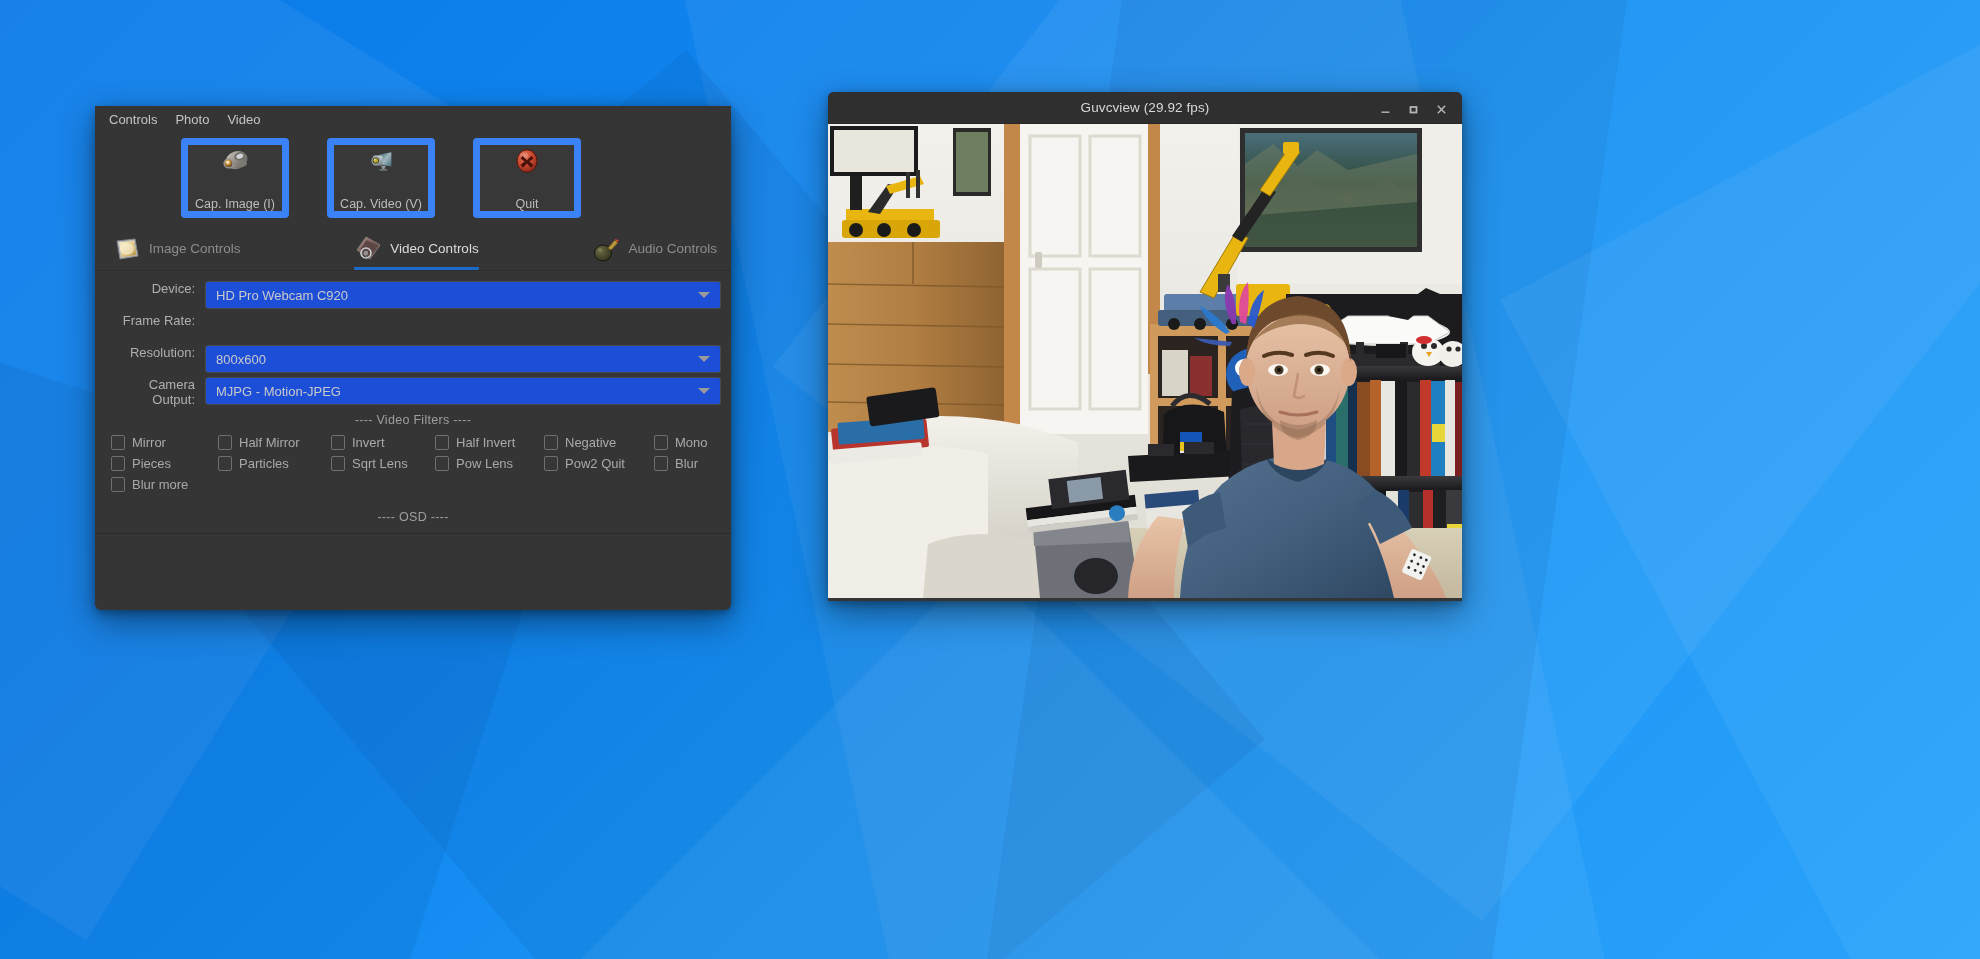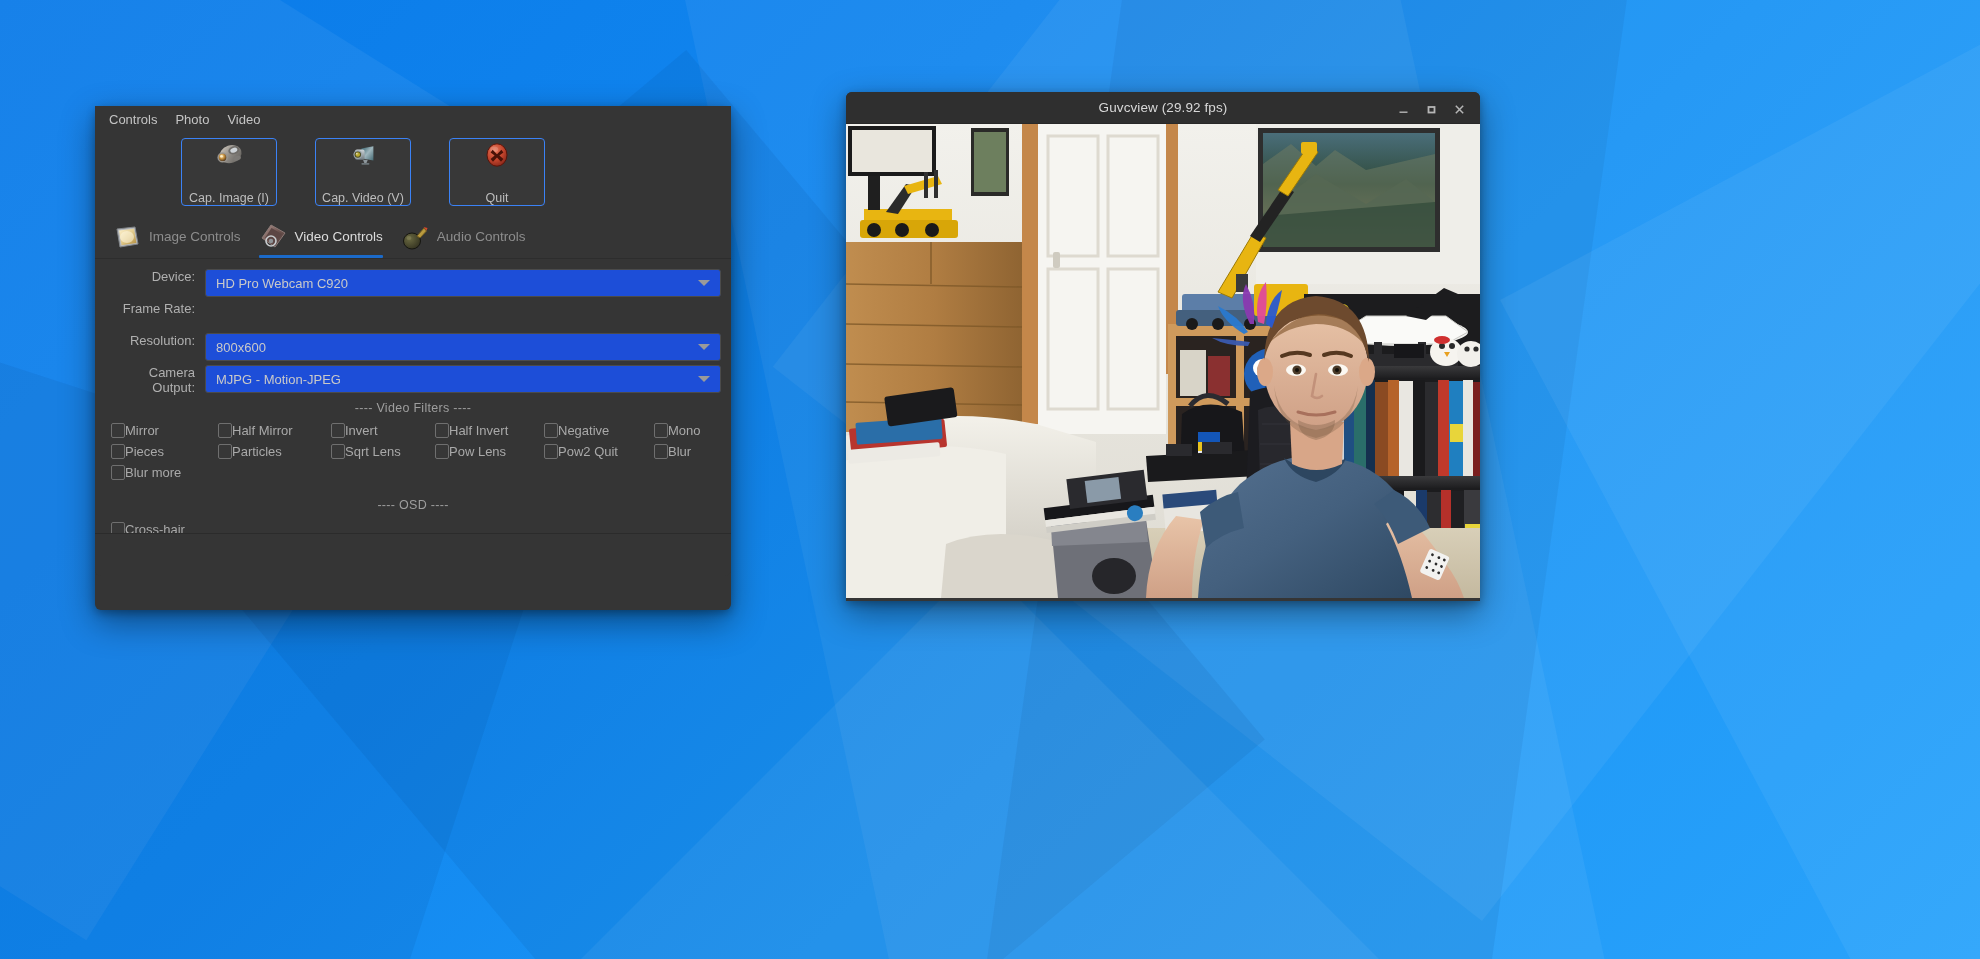--- a/index.html
+++ b/index.html
@@ -107,21 +107,21 @@
     display: flex;
     align-items: center;
     gap: 0;
     padding: 6px 0 10px 0;
     background: #353535;
   }
   .tool-btn {
     width: 94px;
     height: 66px;
     margin-left: 38px;
-    border: 1px solid #3b82f6;
+    border: 7px solid #3b82f6;
     border-radius: 4px;
     display: flex;
     flex-direction: column;
     align-items: center;
     justify-content: center;
     gap: 20px;
     background: #383838;
   }
   .tool-btn:first-child { margin-left: 86px; }
   .tool-label {
@@ -131,20 +131,21 @@
   .tool-icon { width: 40px; height: 40px; }
 
   
   .tabstrip {
     display: flex;
     align-items: flex-end;
     padding-left: 14px;
     height: 42px;
     background: #353535;
     border-bottom: 1px solid #2d2d2d;
+    justify-content: space-between;
   }
   .tab {
     display: flex;
     align-items: center;
     gap: 8px;
     padding: 0 14px 9px 4px;
     position: relative;
     height: 100%;
     box-sizing: border-box;
     padding-top: 8px;
@@ -220,21 +221,21 @@
   }
   .cb-grid {
     display: grid;
     grid-template-columns: 107px 113px 104px 109px 110px auto;
     row-gap: 6px;
     padding-left: 6px;
   }
   .cb {
     display: flex;
     align-items: center;
-    gap: 0;
+    gap: 7px;
   }
   .cb-box {
     width: 12px;
     height: 13px;
     border: 1px solid #6f6f6f;
     border-radius: 2px;
     background: #373737;
     flex: none;
   }
   .cb-label {
@@ -245,21 +246,21 @@
   .osd-row { padding-left: 6px; margin-top: 2px; }
   .statusbar {
     height: 42px;
     background: #353535;
     border-top: 1px solid #2b2b2b;
     border-radius: 0 0 6px 6px;
   }
 
   
   #video-window {
-    left: 846px;
+    left: 828px;
     top: 92px;
     width: 634px;
     height: 509px;
   }
   #video-window .titlebar { background: #2f2f2f; height: 31px; }
   #video-area {
     width: 100%;
     height: 474px;
     background: #000;
     position: relative;

